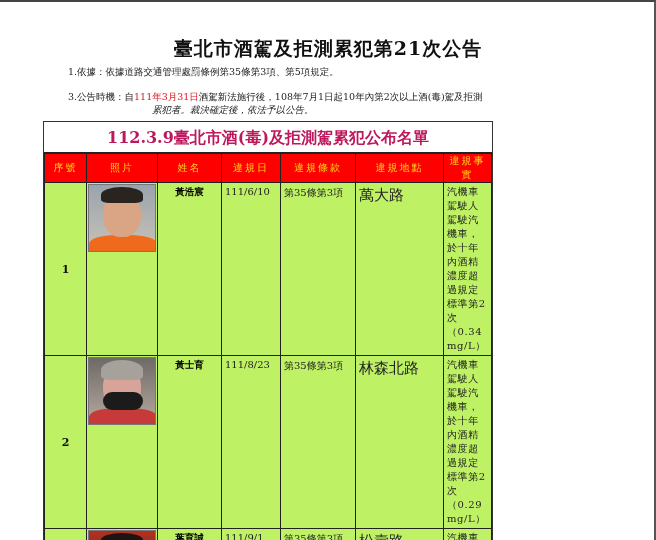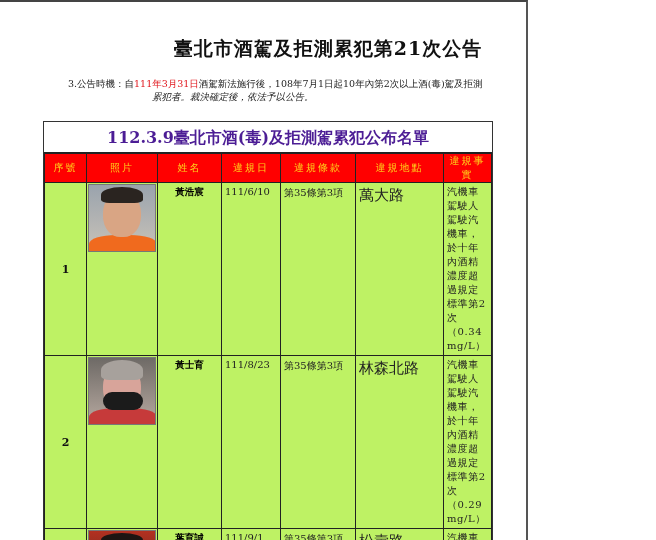--- a/index.html
+++ b/index.html
@@ -2,21 +2,21 @@
 <html><head>
   <meta charset="utf-8">
   <style>
     * { box-sizing: border-box; margin: 0; padding: 0; }
     html, body {
       width: 656px; height: 540px; overflow: hidden;
       background: #ffffff;
       font-family: "DejaVu Serif", "Liberation Serif", serif;
     }
     .page {
-      position: absolute; left: 0; top: 0; width: 528px; height: 540px;
+      position: absolute; left: 0; top: 0; width: 656px; height: 540px;
       background: #ffffff;
       border-top: 2px solid #444;
       border-right: 2px solid #555;
       overflow: hidden;
     }
     .title {
       position: absolute; left: 0; top: 34px; width: 656px;
       text-align: center;
       font-size: 19px; font-weight: bold; color: #111;
       letter-spacing: 1px;
@@ -27,21 +27,21 @@
     .note .hl { color: #e0141a; }
     .note-cont { padding-left: 84px; white-space: nowrap; font-style: italic; }
 
     .tbl-wrap {
       position: absolute; left: 43px; top: 119px; width: 450px;
       border: 1.5px solid #333;
       background: #fff;
     }
     .tbl-title {
       height: 31px; line-height: 31px;
-      text-align: center; font-size: 16px; font-weight: bold; color: #4c1d95;
+      text-align: center; font-size: 16px; font-weight: bold; color: #be185d;
       border-bottom: 1.5px solid #222;
       background: #fff;
     }
     table { border-collapse: collapse; width: 100%; table-layout: fixed; }
     th {
       background: #ff0000; color: #ffd21a;
       font-weight: normal; font-size: 10px;
       height: 26px; border: 1.5px solid #222;
       letter-spacing: 2px;
     }
@@ -68,20 +68,23 @@
     .face .body { position: absolute; left: 0; bottom: -6px; width: 68px; height: 22px; border-radius: 40% 40% 0 0; }
     .face .mask { position: absolute; left: 14px; top: 34px; width: 40px; height: 18px; border-radius: 10px; }
   </style>
 </head>
 <body>
 
 <div class="page">
   <div class="title">臺北市酒駕及拒測累犯第21次公告</div>
 
   <div class="notes">
+    <div class="note">
+      <span>1.依據：</span><span>依據道路交通管理處罰條例第35條第3項、第5項規定。</span>
+    </div>
     <div class="note n3">
       <span>3.公告時機：</span><span>自</span><span class="hl">111年3月31日</span><span>酒駕新法施行後，108年7月1日起10年內第2次以上酒(毒)駕及拒測</span>
     </div>
     <div class="note-cont">累犯者。裁決確定後，依法予以公告。</div>
   </div>
 
   <div class="tbl-wrap">
     <div class="tbl-title">112.3.9臺北市酒(毒)及拒測駕累犯公布名單</div>
     <table>
       <colgroup>

